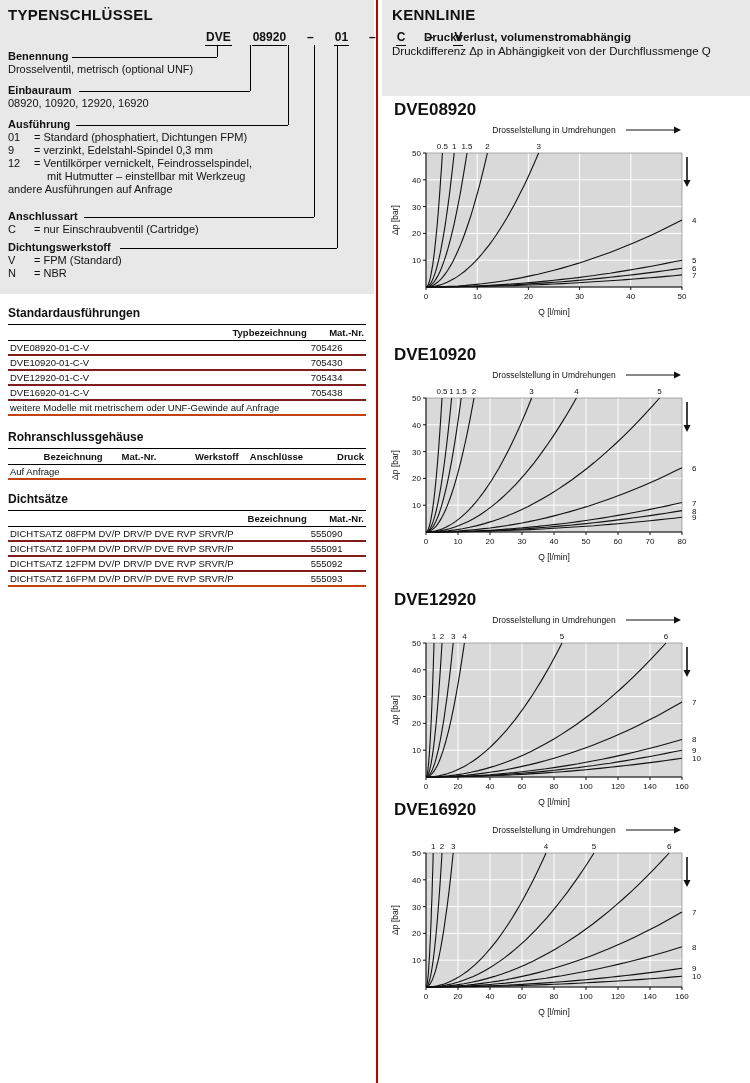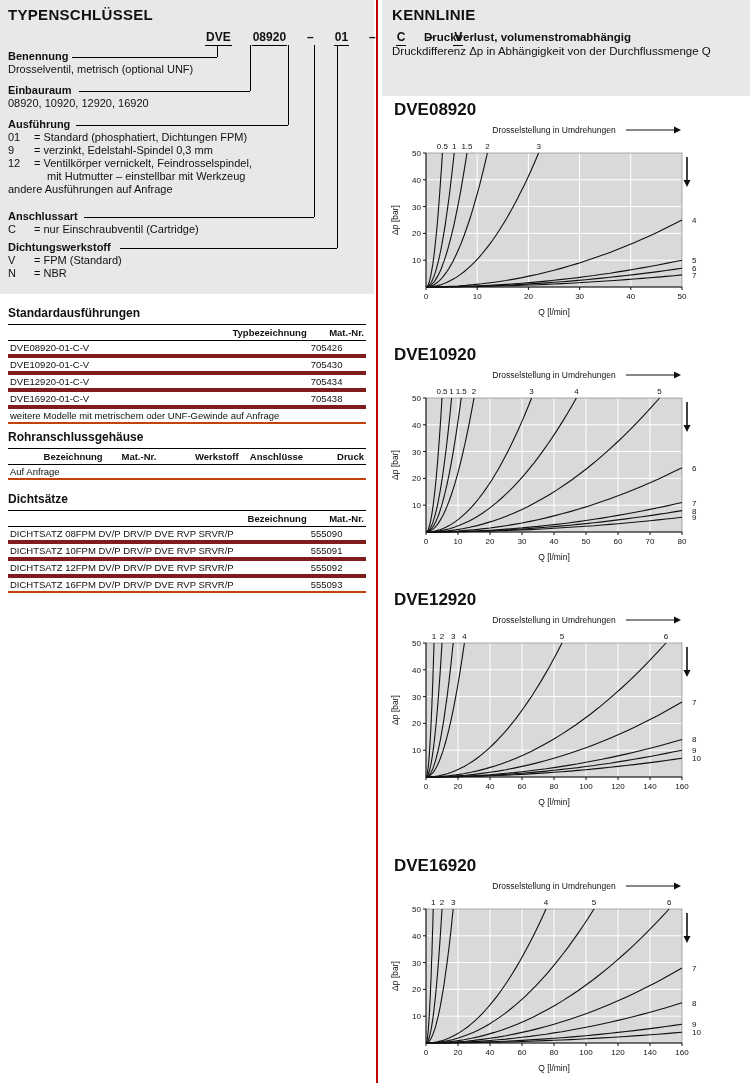--- a/index.html
+++ b/index.html
@@ -20,21 +20,21 @@
   .tk-sec .lbl { font-weight:700; }
   .tk-line { display:flex; }
   .tk-code { width:26px; flex:none; }
   .tk-cont { padding-left:13px; }
 
   
   .tbl { position:absolute; left:8px; width:358px; }
   .tbl h2 { font-size:12px; font-weight:700; margin-bottom:4px; }
   .tbl table { width:100%; border-collapse:collapse; font-size:9.5px; line-height:11px; }
   .tbl th { text-align:right; font-weight:700; border-top:1px solid #000; border-bottom:1px solid #000; padding:2px 2px; }
-  .tbl td { border-bottom:4px solid #7f1d1d; padding:1px 2px; }
+  .tbl td { border-bottom:2px solid #7f1d1d; padding:1px 2px; }
   .tbl tr:last-child td { border-bottom:2px solid #c2410c; }
 
   
   .desc { position:absolute; left:392px; top:30px; width:350px; font-size:11.5px; line-height:14px; }
   .desc .bold { font-weight:700;padding-left:32px; }
   .chart-block { position:absolute; left:382px; width:360px; }
   .chart-title { font-weight:700; font-size:17px; margin-left:12px; margin-bottom:1px; }
   .chart-host svg { display:block; margin-left:4px; }
   .ct { font-size:8px; fill:#111; font-family:"Liberation Sans",sans-serif; }
   .ch { font-size:8.5px; fill:#111; font-family:"Liberation Sans",sans-serif; }
@@ -450,21 +450,21 @@
           <path d="M40.0,166.0 L48.0,166.0 L56.0,165.9 L64.0,165.7 L72.0,165.4 L80.0,165.1 L88.0,164.7 L96.0,164.2 L104.0,163.7 L112.0,163.0 L120.0,162.3 L128.0,161.6 L136.0,160.7 L144.0,159.8 L152.0,158.8 L160.0,157.8 L168.0,156.6 L176.0,155.4 L184.0,154.1 L192.0,152.8 L200.0,151.3 L208.0,149.8 L216.0,148.3 L224.0,146.6 L232.0,144.9 L240.0,143.1 L248.0,141.2 L256.0,139.3 L264.0,137.3 L272.0,135.2 L280.0,133.0 L288.0,130.8 L296.0,128.5" fill="none" stroke="#111" stroke-width="1.1"></path>
           <text x="306" y="131.48" text-anchor="start" class="ct">8</text>
           <path d="M40.0,166.0 L48.0,166.0 L56.0,165.9 L64.0,165.8 L72.0,165.6 L80.0,165.3 L88.0,165.1 L96.0,164.7 L104.0,164.3 L112.0,163.9 L120.0,163.4 L128.0,162.8 L136.0,162.2 L144.0,161.6 L152.0,160.9 L160.0,160.1 L168.0,159.3 L176.0,158.4 L184.0,157.5 L192.0,156.6 L200.0,155.5 L208.0,154.5 L216.0,153.3 L224.0,152.2 L232.0,150.9 L240.0,149.6 L248.0,148.3 L256.0,146.9 L264.0,145.5 L272.0,144.0 L280.0,142.4 L288.0,140.8 L296.0,139.2" fill="none" stroke="#111" stroke-width="1.1"></path>
           <text x="306" y="142.2" text-anchor="start" class="ct">9</text>
           <path d="M40.0,166.0 L48.0,166.0 L56.0,165.9 L64.0,165.8 L72.0,165.7 L80.0,165.5 L88.0,165.3 L96.0,165.1 L104.0,164.8 L112.0,164.5 L120.0,164.2 L128.0,163.8 L136.0,163.4 L144.0,162.9 L152.0,162.4 L160.0,161.9 L168.0,161.3 L176.0,160.7 L184.0,160.1 L192.0,159.4 L200.0,158.7 L208.0,157.9 L216.0,157.1 L224.0,156.3 L232.0,155.4 L240.0,154.5 L248.0,153.6 L256.0,152.6 L264.0,151.6 L272.0,150.6 L280.0,149.5 L288.0,148.4 L296.0,147.2" fill="none" stroke="#111" stroke-width="1.1"></path>
           <text x="306" y="150.24" text-anchor="start" class="ct">10</text>
         </svg>
       </div>
   </div>
 
-  <div class="chart-block" style="top:856px">
+  <div class="chart-block" style="top:800px">
     <div class="chart-title">DVE16920</div>
     <div class="chart-host">
         <svg width="336" height="200">
           <rect x="40" y="32" width="256" height="134" fill="#d9d9d9"></rect>
           <line x1="72" y1="32" x2="72" y2="166" stroke="#fff" stroke-width="1"></line>
           <line x1="104" y1="32" x2="104" y2="166" stroke="#fff" stroke-width="1"></line>
           <line x1="136" y1="32" x2="136" y2="166" stroke="#fff" stroke-width="1"></line>
           <line x1="168" y1="32" x2="168" y2="166" stroke="#fff" stroke-width="1"></line>
           <line x1="200" y1="32" x2="200" y2="166" stroke="#fff" stroke-width="1"></line>
           <line x1="232" y1="32" x2="232" y2="166" stroke="#fff" stroke-width="1"></line>

